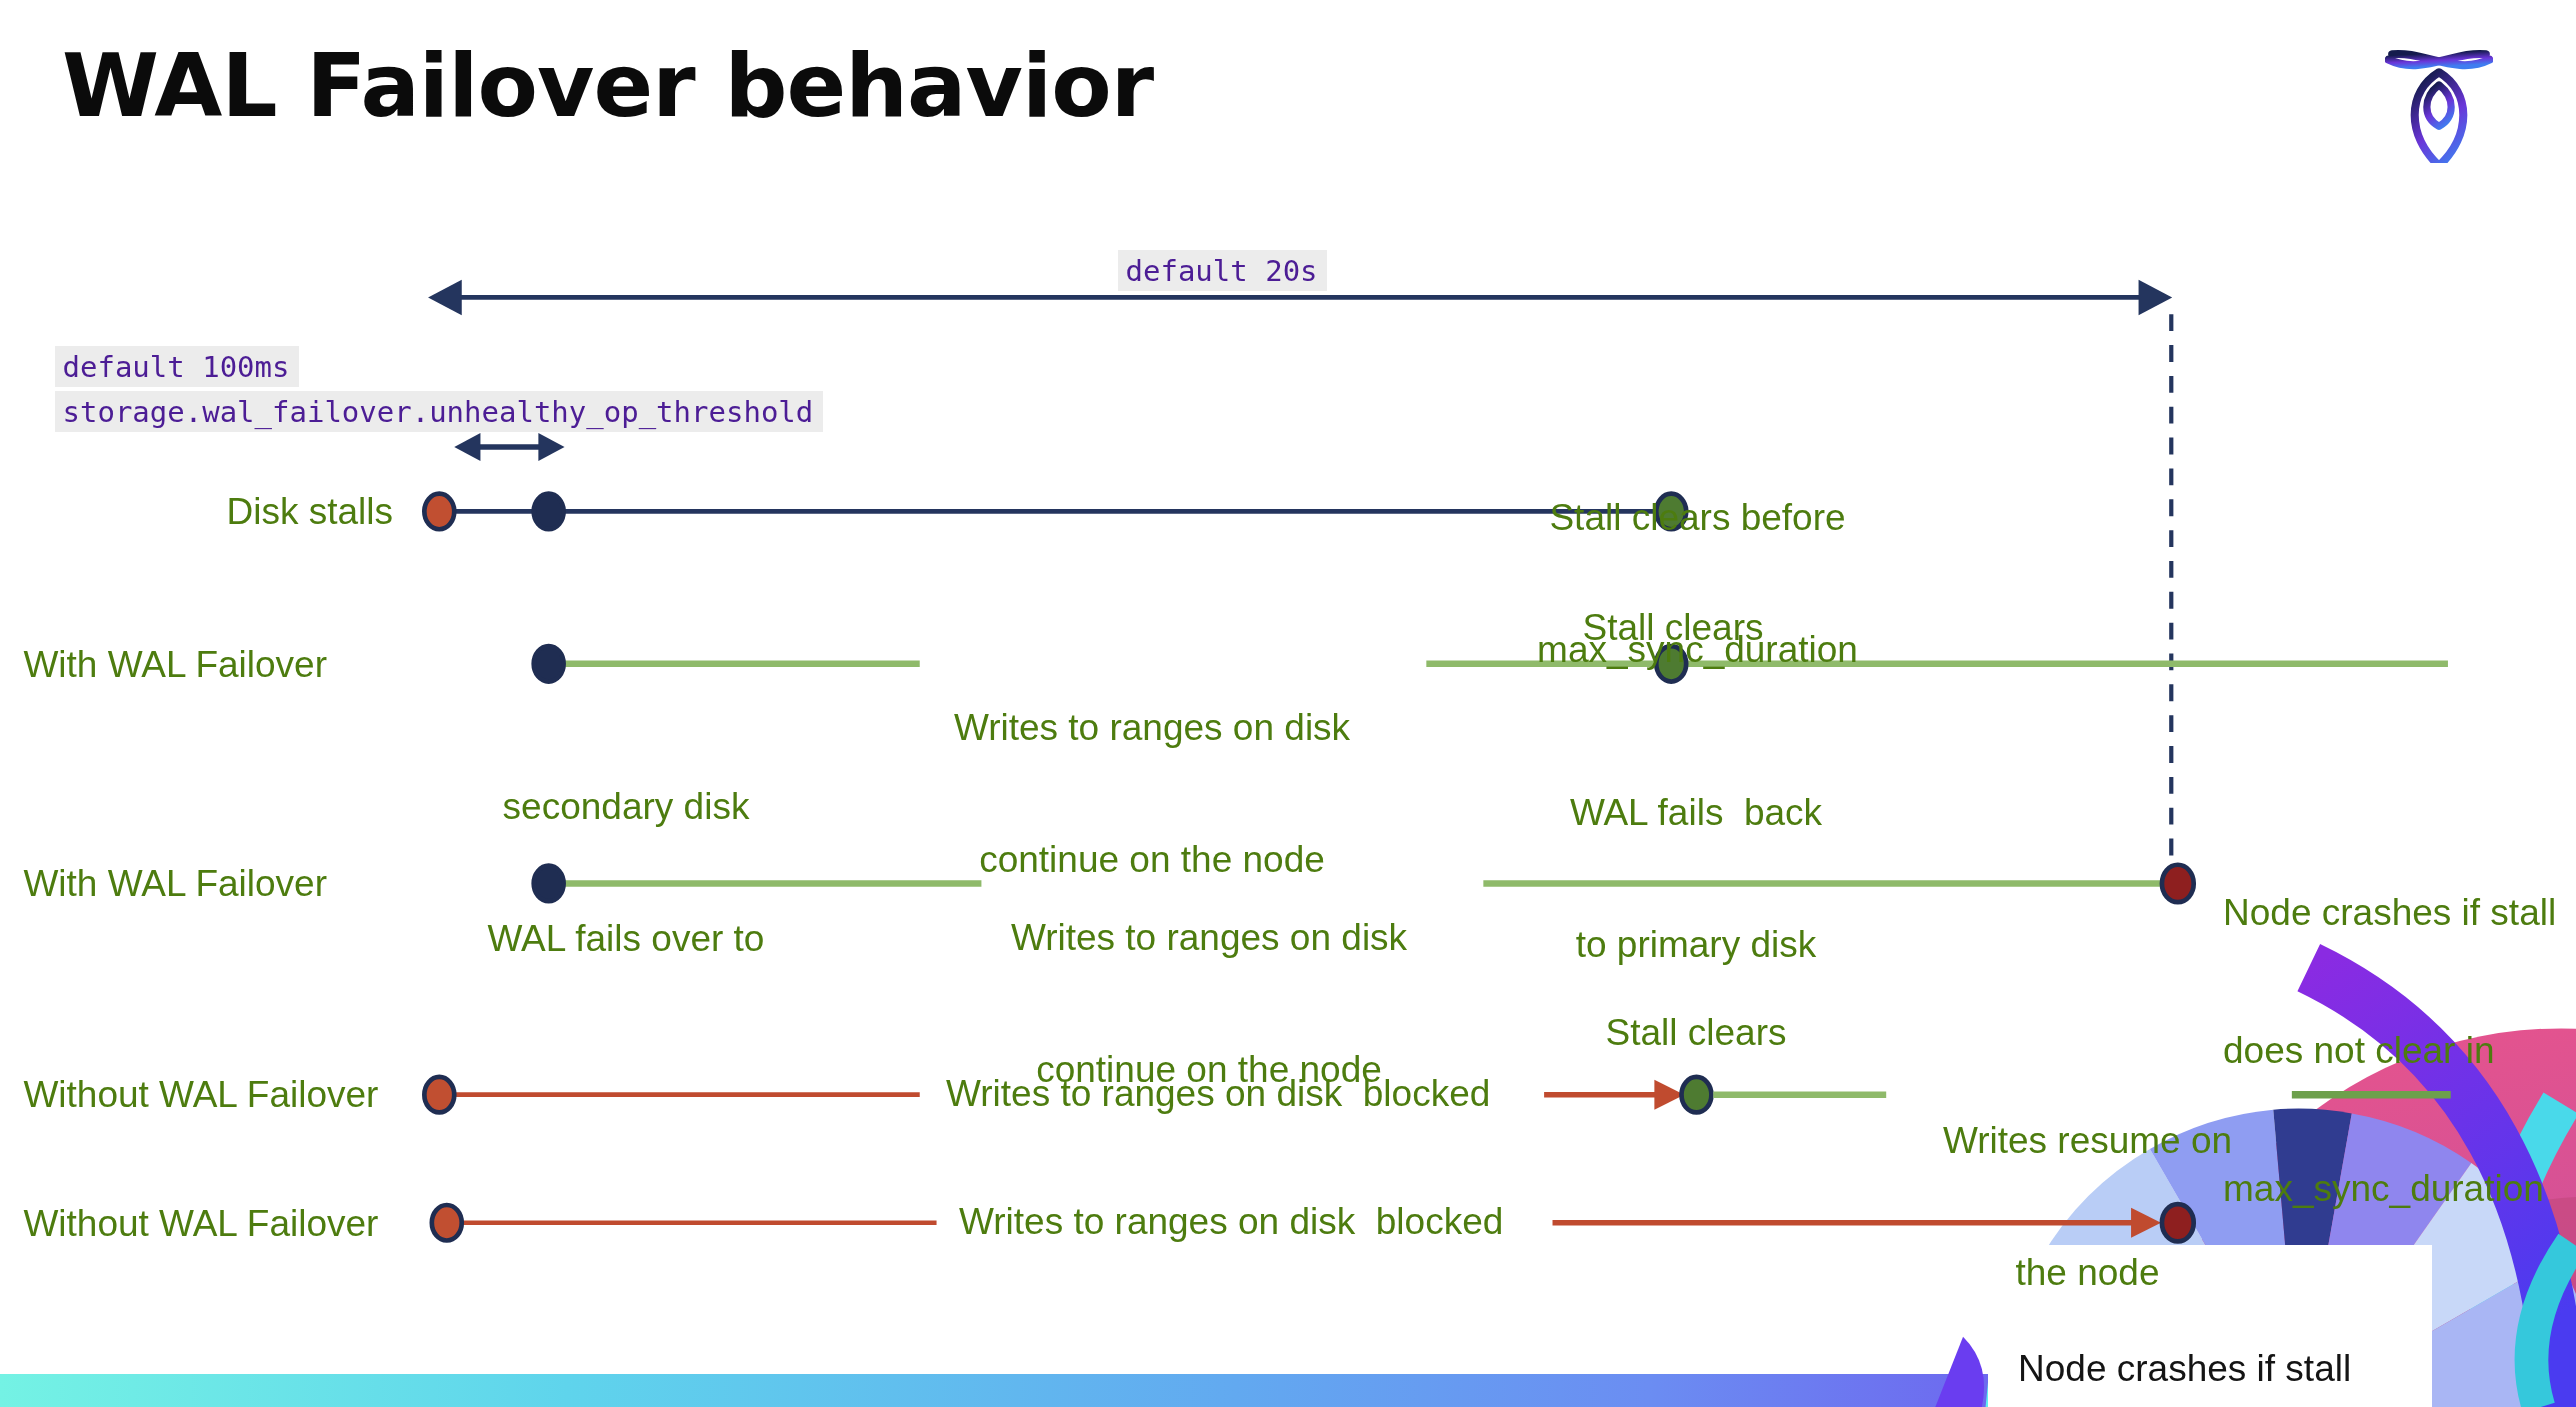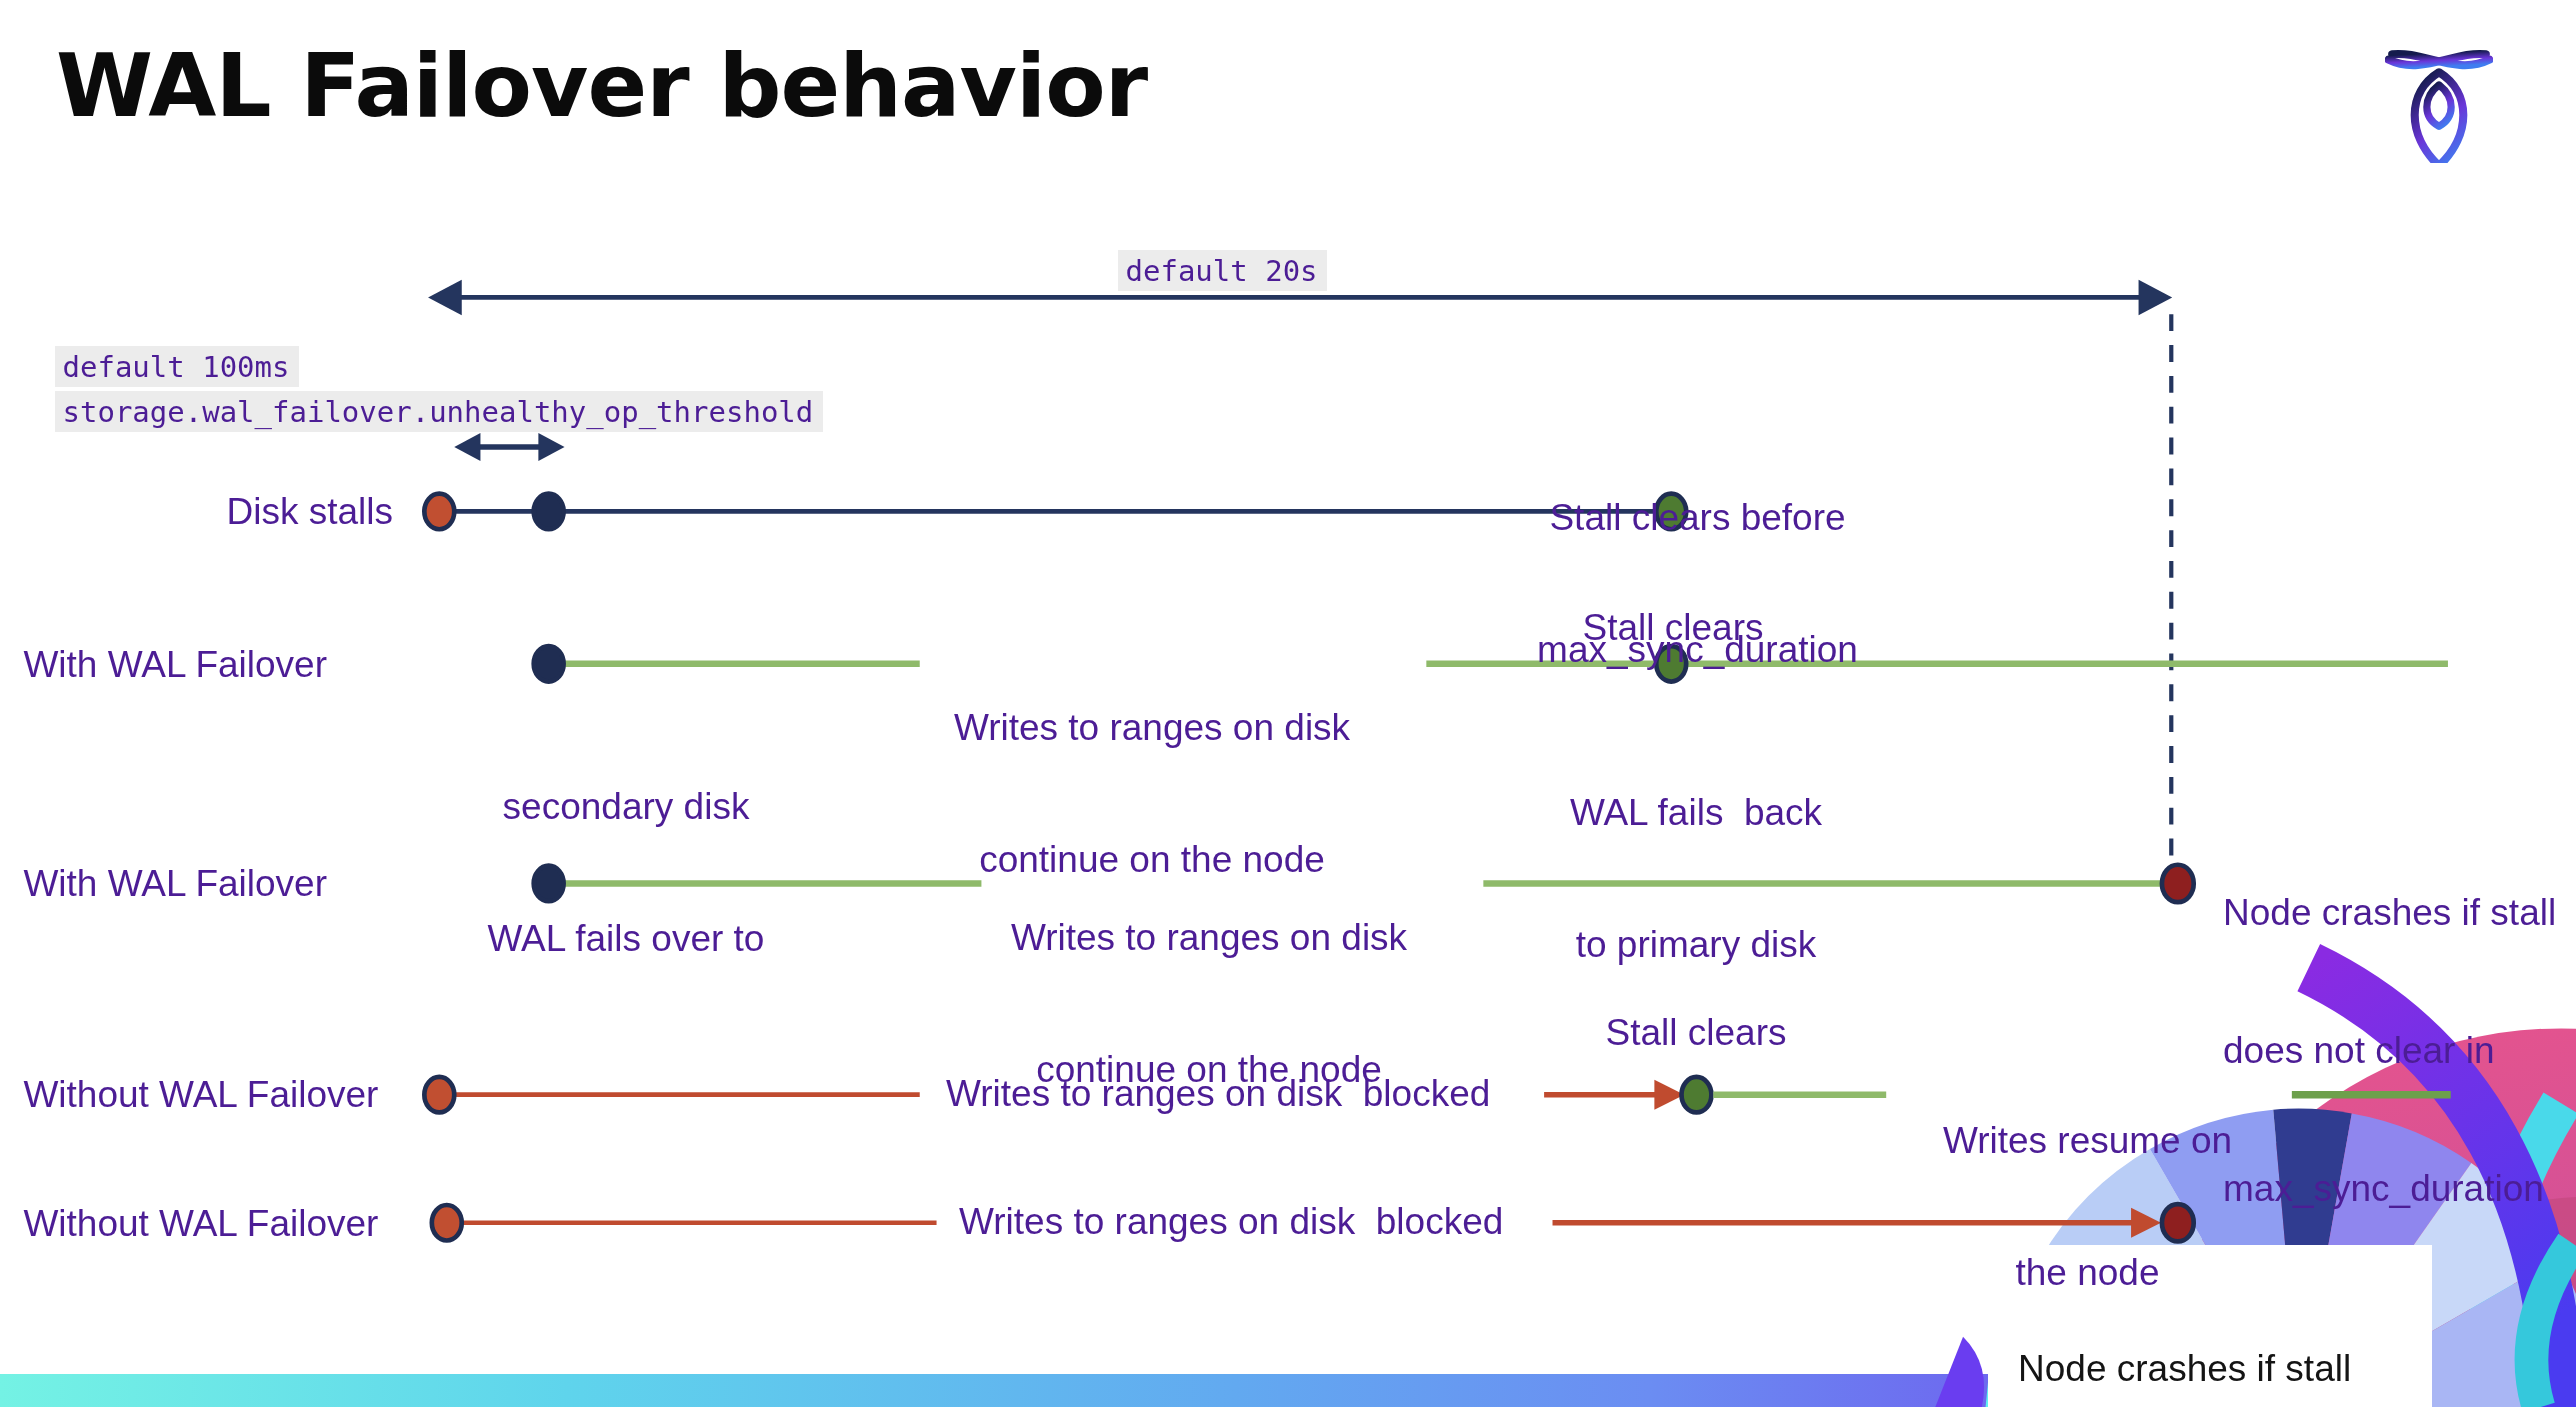--- a/index.html
+++ b/index.html
@@ -1,24 +1,24 @@
 <!DOCTYPE html>
 <html style="--c-navy: #1f2d52; --c-line_navy: #24355e; --c-stall_red: #c14f31; --c-crash_red: #8e1f1f; --c-clear_green: #4e7b31; --c-green_line: #8fba6a; --c-red_line: #c04b2f; --c-label_bg: #ececec; --c-text: #141414; --c-bar_left: #74f2e4; --c-bar_mid: #62a9f0; --c-bar_right: #6c2fe8;font-size:15px"><head>
 <meta charset="utf-8">
 <style>
   html,body{margin:0;padding:0;background:#ffffff;}
   .canvas{position:relative;width:2576px;height:1408px;overflow:hidden;background:#fff;
           font-family:"Liberation Sans",sans-serif;color:#141414;}
   .abs{position:absolute;}
-  .title{left:56px;top:34px;font-family:"DejaVu Sans",sans-serif;font-weight:700;
+  .title{left:62px;top:34px;font-family:"DejaVu Sans",sans-serif;font-weight:700;
          font-size:88px;letter-spacing:-0.9px;color:#0b0b0b;white-space:pre;z-index:6;}
   .code-label{z-index:6;font-family:"DejaVu Sans Mono",monospace;font-size:29px;color:#4c1d95;}
   .code-line{display:table;background:var(--c-label_bg,#ececec);padding:3.7px 9.3px 3.7px 7.5px;
              margin-bottom:3.7px;white-space:pre;}
-  .txt{font-size:37px;line-height:44px;white-space:pre;z-index:6;color:#4c1d95;}
+  .txt{font-size:37px;line-height:44px;white-space:pre;z-index:6;color:#4d7c0f;}
   .center{text-align:center;}
   .right{text-align:right;}
   .ncp{line-height:46px;}
   .crash-box{left:1988px;top:1245px;width:444px;height:163px;background:#ffffff;z-index:3;}
   .crash-box .inner{padding:9.3px 0 0 30px;font-size:37px;line-height:46px;white-space:pre;}
   .bottom-bar{left:0;top:1374px;width:2576px;height:34px;z-index:1;
     background:linear-gradient(90deg,#74f2e4 0%,#5fd4ec 22%,#62a9f0 48%,#6b8df2 64%,#6e5bee 82%,#6c2fe8 100%);}
   svg{display:block;}
   .diagram-svg{left:0;top:0;z-index:4;pointer-events:none;}
   .brand-svg{left:1907px;top:916px;z-index:2;}

